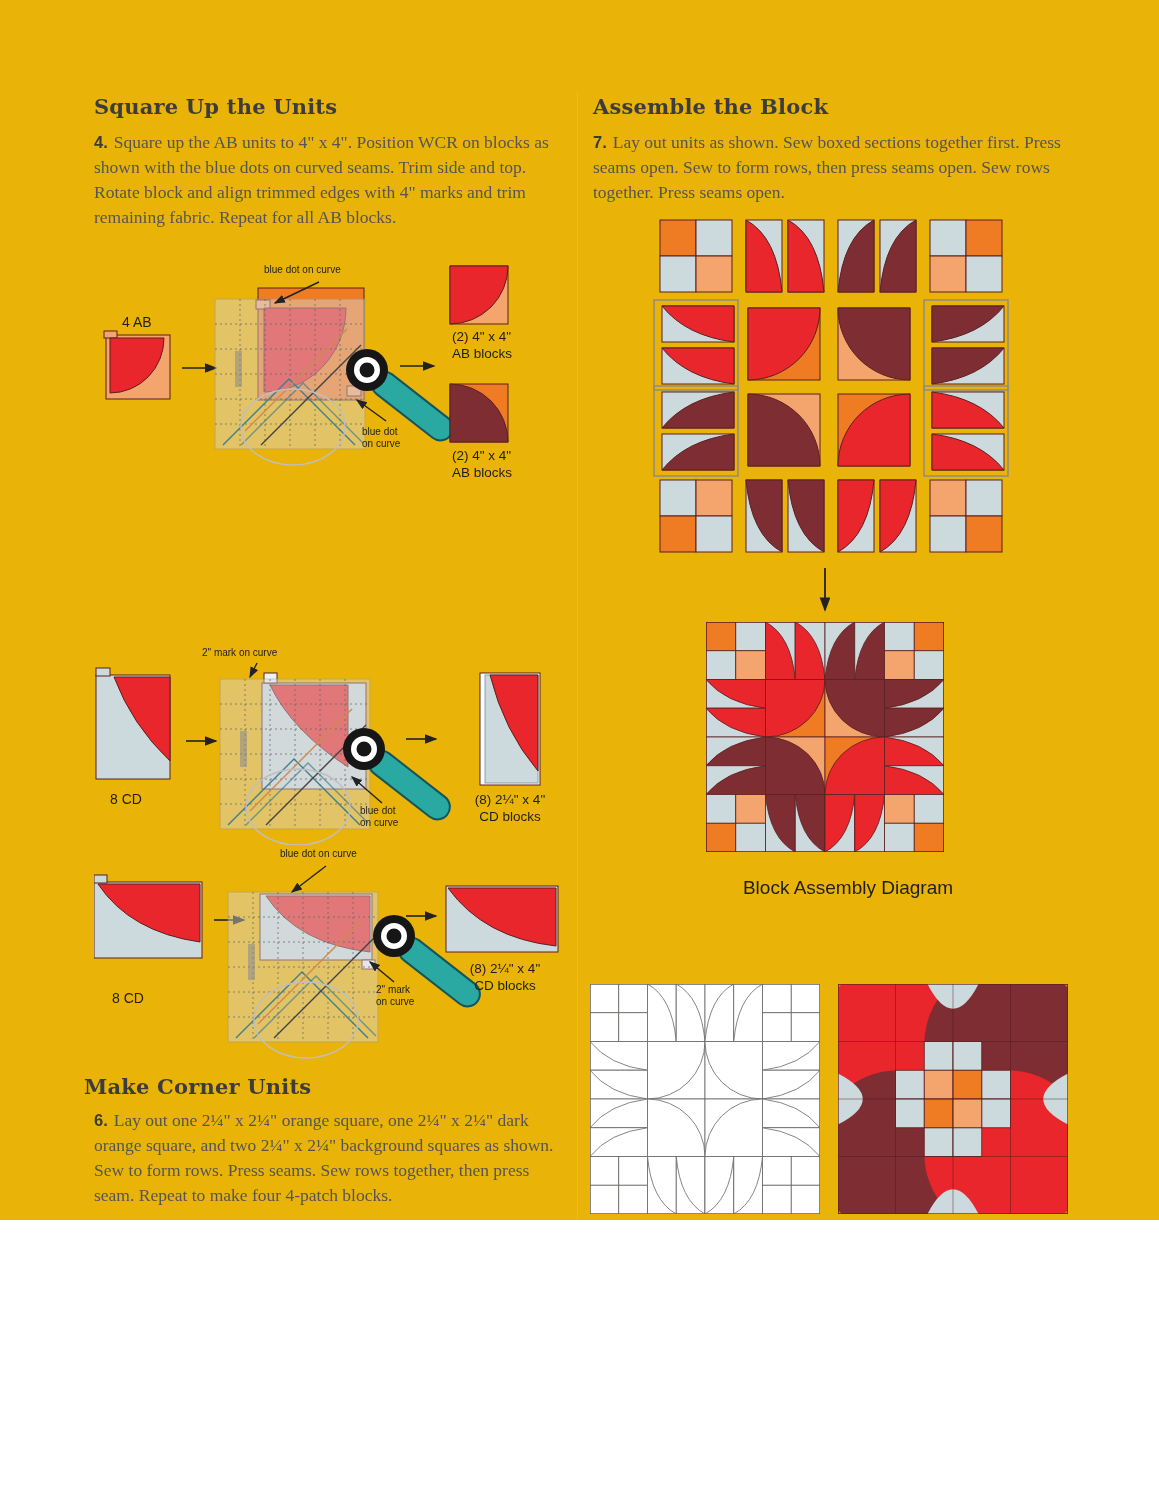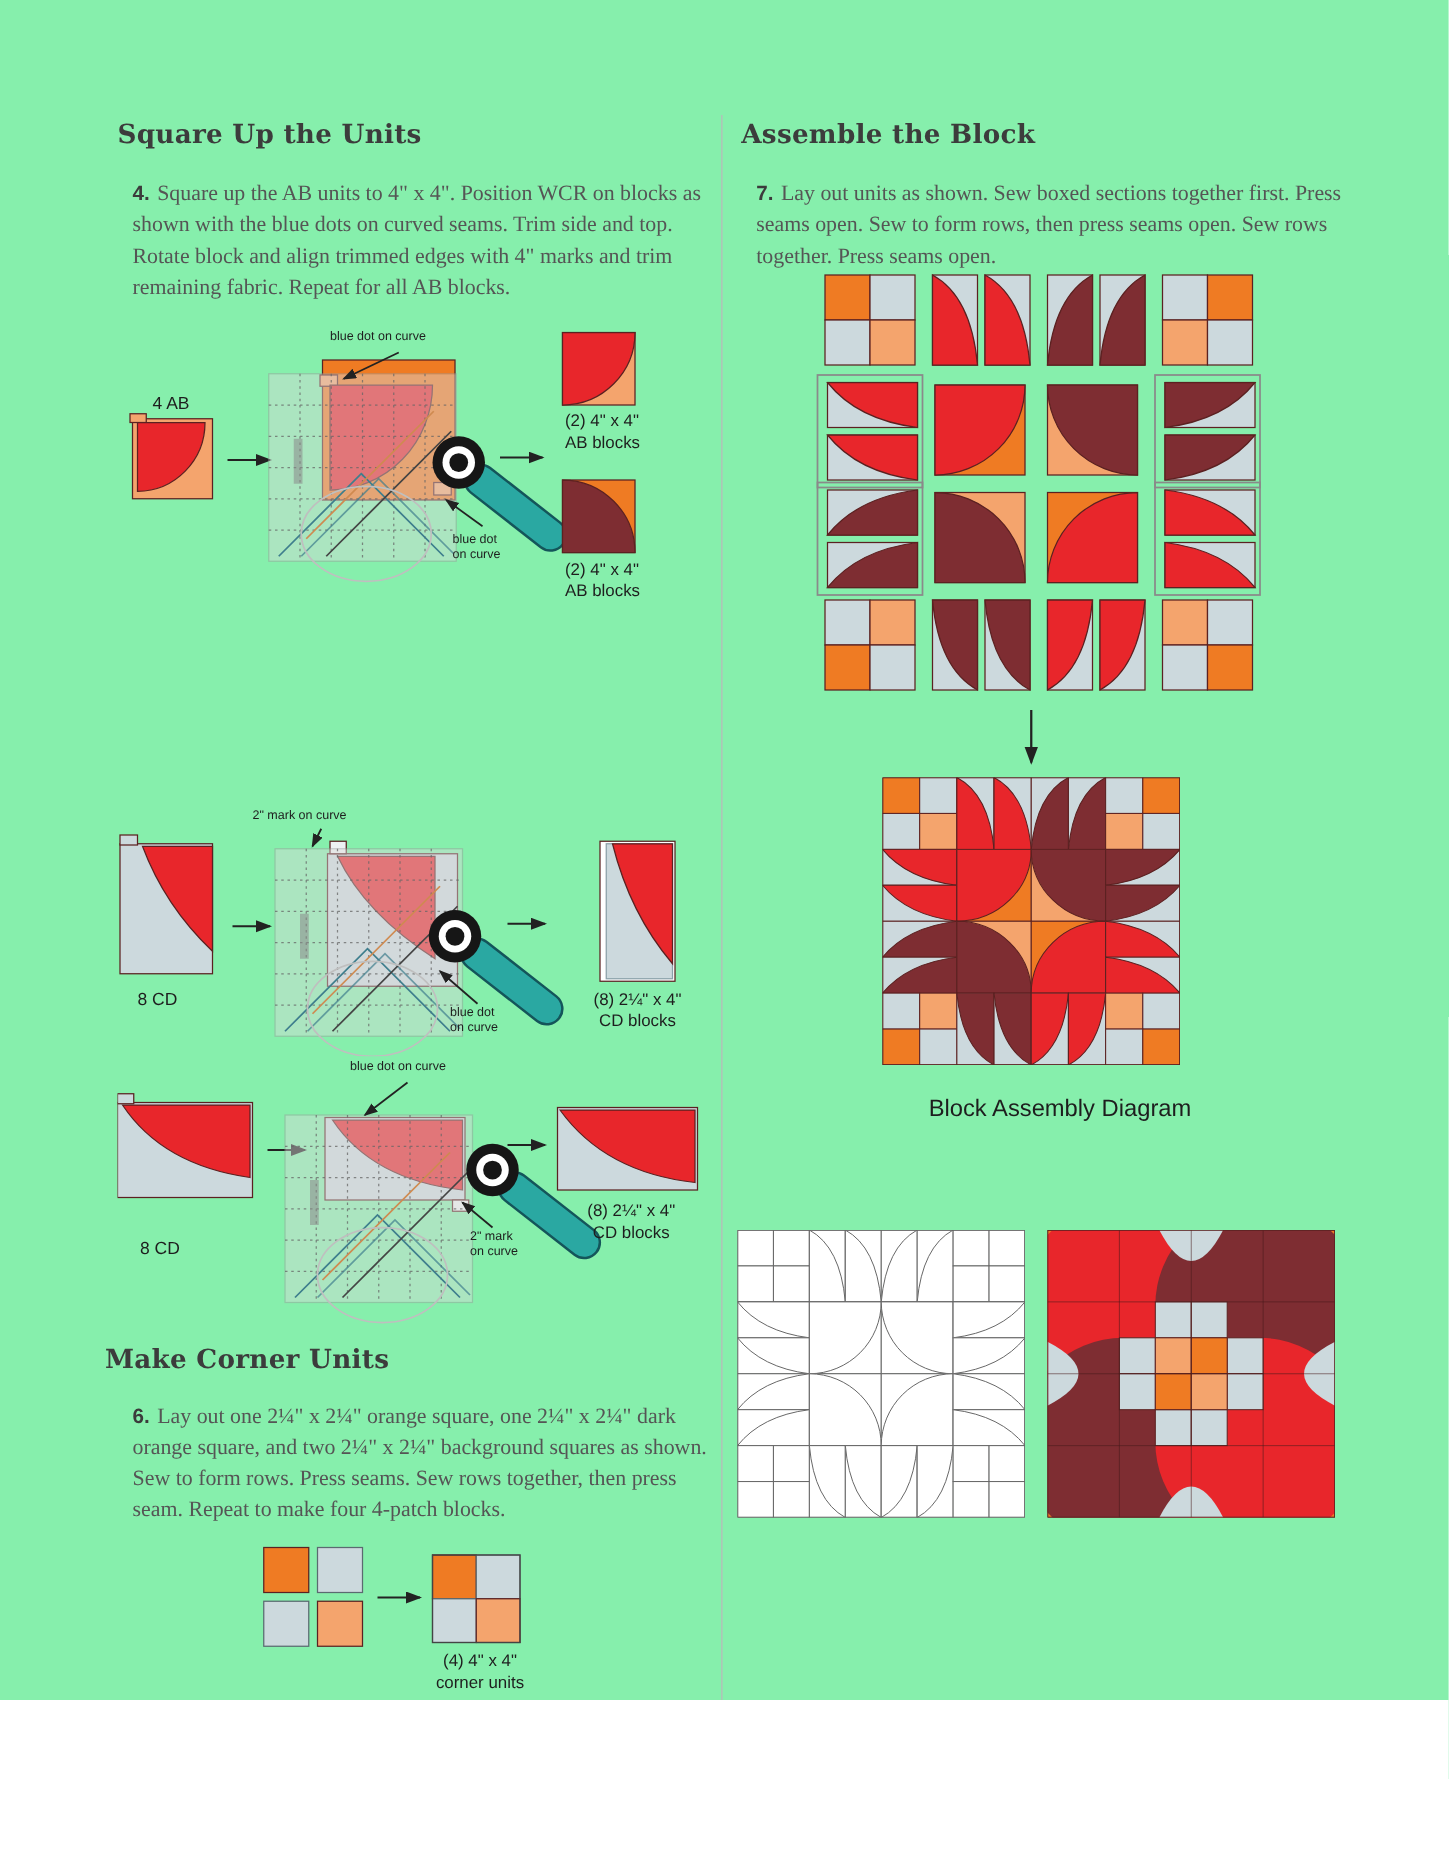--- a/index.html
+++ b/index.html
@@ -1,21 +1,21 @@
 <!DOCTYPE html>
 <html><head>
 <meta charset="utf-8">
 <style>
   html,body{margin:0;padding:0;background:#fff;}
-  .page{position:relative;width:1159px;height:1360px;background:#86efac;overflow:hidden;
+  .page{position:relative;width:1159px;height:1220px;background:#eab308;overflow:hidden;
         font-family:"Liberation Serif",serif;color:#4a4a4a;}
   .abs{position:absolute;}
   h2.sec{font-family:"DejaVu Serif",serif;font-weight:700;font-size:21px;color:#3c3c3c;
          margin:0;letter-spacing:.2px;}
-  p.step{font-size:17.5px;line-height:1.42;margin:12px;color:#555;}
+  p.step{font-size:17.5px;line-height:1.42;margin:0;color:#555;}
   p.step b{color:#3b3b3b;font-family:"Liberation Sans",sans-serif;font-size:16.5px;padding-right:6px;}
   .divider{width:1px;background:#b9b9b9;}
   .lbl{font-family:"Liberation Sans",sans-serif;font-size:10px;color:#1e1e1e;line-height:1.2;
        white-space:pre-line;}
   .blocklbl{font-family:"Liberation Sans",sans-serif;font-size:14px;color:#1e1e1e;}
   .cap{font-family:"Liberation Sans",sans-serif;font-size:13.5px;color:#1e1e1e;line-height:1.28;
        white-space:pre-line;}
   .cap.c{text-align:center;}
   .footer{font-size:16.5px;color:#4f4f4f;display:flex;gap:18px;align-items:baseline;margin-left:43px;}
   .footer .pg{font-family:"DejaVu Serif",serif;font-size:20px;color:#333;font-weight:700;}

